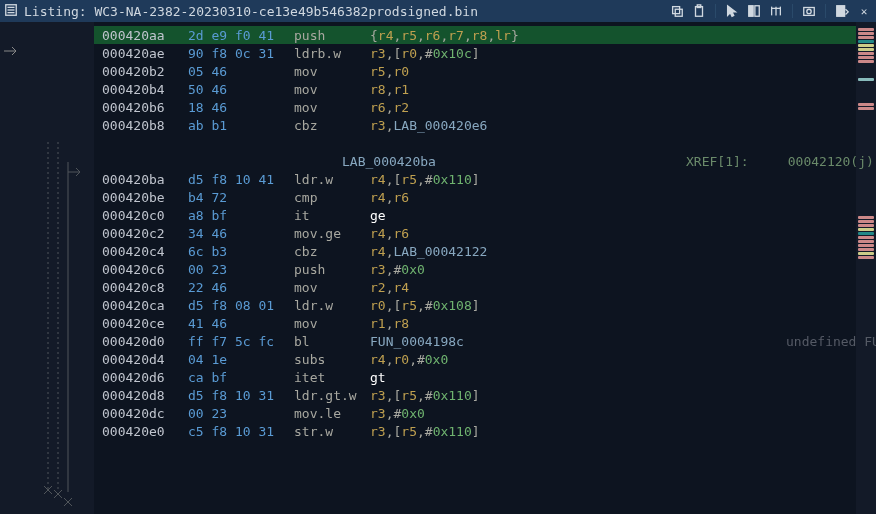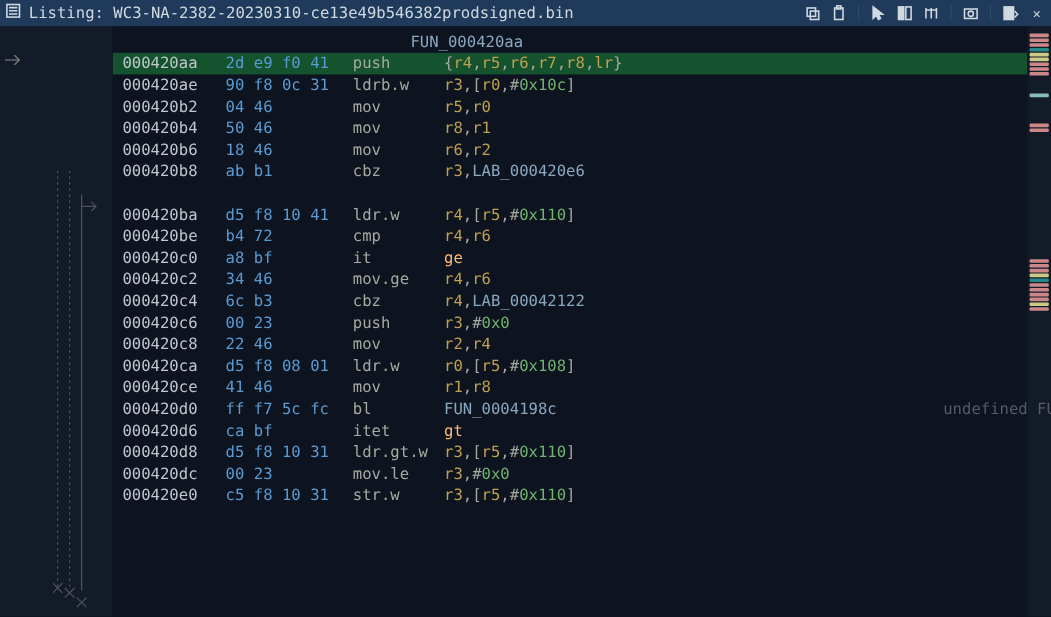--- a/index.html
+++ b/index.html
@@ -16,21 +16,21 @@
   .margin .flow svg{stroke:#50555a;fill:none;stroke-width:1}
   .listing{flex:1;background:#0d1420;position:relative;padding-top:4px}
   .minimap{width:16px;background:#131a28;display:flex;flex-direction:column;padding:6px 2px;gap:1px}
   .minimap .m{height:3px;border-radius:1px}
   .row{display:flex;height:18px;align-items:center;padding-left:8px;white-space:pre;font-family:Consolas,Menlo,monospace}
   .row.hl{background:#14532d}
   .addr{color:#c0c5ce;width:86px}
   .bytes{width:106px}
   .by{color:#5a9bd4}
   .mn{color:#a8a8a0;width:76px}
-  .op{color:#fdba74}
+  .op{color:#ffffff}
   .reg{color:#bfa050}
   .imm{color:#6fb36f}
   .lbl{color:#88a8c0}
   .brk{color:#a8a8a0}
   .funhdr{color:#88a8c0;padding-left:240px}
   .labhdr{color:#88a8c0;padding-left:240px}
   .xref{color:#6a8a6a;position:absolute;left:592px}
   .cmt{color:#555a65;position:absolute;left:692px}
   .grip{position:absolute;left:92px;top:242px;color:#3a4250;font-size:10px;line-height:4px}
 </style>
@@ -113,38 +113,39 @@
           <path d="M18 348 L10 356"></path>
         <path d="M20 356 L28 364"></path>
           <path d="M28 356 L20 364"></path>
       </svg>
     </div>
   </div>
 
   <div class="grip">⋮<br>⋮</div>
 
   <div class="listing" id="listing">
-      <div class="row"><span class="funhdr">FUN_000420aa</span></div>
       <div class="row hl"><span class="addr">000420aa</span><span class="bytes"><span class="by">2d</span> <span class="by">e9</span> <span class="by">f0</span> <span class="by">41</span></span><span class="mn">push</span><span><span class="brk">{</span><span class="reg">r4</span><span class="brk">,</span><span class="reg">r5</span><span class="brk">,</span><span class="reg">r6</span><span class="brk">,</span><span class="reg">r7</span><span class="brk">,</span><span class="reg">r8</span><span class="brk">,</span><span class="reg">lr</span><span class="brk">}</span></span></div>
       <div class="row"><span class="addr">000420ae</span><span class="bytes"><span class="by">90</span> <span class="by">f8</span> <span class="by">0c</span> <span class="by">31</span></span><span class="mn">ldrb.w</span><span><span class="reg">r3</span><span class="brk">,[</span><span class="reg">r0</span><span class="brk">,#</span><span class="imm">0x10c</span><span class="brk">]</span></span></div>
-      <div class="row"><span class="addr">000420b2</span><span class="bytes"><span class="by">04</span> <span class="by">46</span>      </span><span class="mn">mov</span><span><span class="reg">r5</span><span class="brk">,</span><span class="reg">r0</span></span></div>
+      <div class="row"><span class="addr">000420b2</span><span class="bytes"><span class="by">05</span> <span class="by">46</span>      </span><span class="mn">mov</span><span><span class="reg">r5</span><span class="brk">,</span><span class="reg">r0</span></span></div>
       <div class="row"><span class="addr">000420b4</span><span class="bytes"><span class="by">50</span> <span class="by">46</span>      </span><span class="mn">mov</span><span><span class="reg">r8</span><span class="brk">,</span><span class="reg">r1</span></span></div>
       <div class="row"><span class="addr">000420b6</span><span class="bytes"><span class="by">18</span> <span class="by">46</span>      </span><span class="mn">mov</span><span><span class="reg">r6</span><span class="brk">,</span><span class="reg">r2</span></span></div>
       <div class="row"><span class="addr">000420b8</span><span class="bytes"><span class="by">ab</span> <span class="by">b1</span>      </span><span class="mn">cbz</span><span><span class="reg">r3</span><span class="brk">,</span><span class="lbl">LAB_000420e6</span></span></div>
       <div class="row"></div>
+      <div class="row"><span class="labhdr">LAB_000420ba</span><span class="xref">XREF[1]:     00042120(j)</span></div>
       <div class="row"><span class="addr">000420ba</span><span class="bytes"><span class="by">d5</span> <span class="by">f8</span> <span class="by">10</span> <span class="by">41</span></span><span class="mn">ldr.w</span><span><span class="reg">r4</span><span class="brk">,[</span><span class="reg">r5</span><span class="brk">,#</span><span class="imm">0x110</span><span class="brk">]</span></span></div>
       <div class="row"><span class="addr">000420be</span><span class="bytes"><span class="by">b4</span> <span class="by">72</span>      </span><span class="mn">cmp</span><span><span class="reg">r4</span><span class="brk">,</span><span class="reg">r6</span></span></div>
       <div class="row"><span class="addr">000420c0</span><span class="bytes"><span class="by">a8</span> <span class="by">bf</span>      </span><span class="mn">it</span><span><span class="op">ge</span></span></div>
       <div class="row"><span class="addr">000420c2</span><span class="bytes"><span class="by">34</span> <span class="by">46</span>      </span><span class="mn">mov.ge</span><span><span class="reg">r4</span><span class="brk">,</span><span class="reg">r6</span></span></div>
       <div class="row"><span class="addr">000420c4</span><span class="bytes"><span class="by">6c</span> <span class="by">b3</span>      </span><span class="mn">cbz</span><span><span class="reg">r4</span><span class="brk">,</span><span class="lbl">LAB_00042122</span></span></div>
       <div class="row"><span class="addr">000420c6</span><span class="bytes"><span class="by">00</span> <span class="by">23</span>      </span><span class="mn">push</span><span><span class="reg">r3</span><span class="brk">,#</span><span class="imm">0x0</span></span></div>
       <div class="row"><span class="addr">000420c8</span><span class="bytes"><span class="by">22</span> <span class="by">46</span>      </span><span class="mn">mov</span><span><span class="reg">r2</span><span class="brk">,</span><span class="reg">r4</span></span></div>
       <div class="row"><span class="addr">000420ca</span><span class="bytes"><span class="by">d5</span> <span class="by">f8</span> <span class="by">08</span> <span class="by">01</span></span><span class="mn">ldr.w</span><span><span class="reg">r0</span><span class="brk">,[</span><span class="reg">r5</span><span class="brk">,#</span><span class="imm">0x108</span><span class="brk">]</span></span></div>
       <div class="row"><span class="addr">000420ce</span><span class="bytes"><span class="by">41</span> <span class="by">46</span>      </span><span class="mn">mov</span><span><span class="reg">r1</span><span class="brk">,</span><span class="reg">r8</span></span></div>
       <div class="row"><span class="addr">000420d0</span><span class="bytes"><span class="by">ff</span> <span class="by">f7</span> <span class="by">5c</span> <span class="by">fc</span></span><span class="mn">bl</span><span><span class="lbl">FUN_0004198c</span></span><span class="cmt">undefined FUN_0</span></div>
+      <div class="row"><span class="addr">000420d4</span><span class="bytes"><span class="by">04</span> <span class="by">1e</span>      </span><span class="mn">subs</span><span><span class="reg">r4</span><span class="brk">,</span><span class="reg">r0</span><span class="brk">,#</span><span class="imm">0x0</span></span></div>
       <div class="row"><span class="addr">000420d6</span><span class="bytes"><span class="by">ca</span> <span class="by">bf</span>      </span><span class="mn">itet</span><span><span class="op">gt</span></span></div>
       <div class="row"><span class="addr">000420d8</span><span class="bytes"><span class="by">d5</span> <span class="by">f8</span> <span class="by">10</span> <span class="by">31</span></span><span class="mn">ldr.gt.w</span><span><span class="reg">r3</span><span class="brk">,[</span><span class="reg">r5</span><span class="brk">,#</span><span class="imm">0x110</span><span class="brk">]</span></span></div>
       <div class="row"><span class="addr">000420dc</span><span class="bytes"><span class="by">00</span> <span class="by">23</span>      </span><span class="mn">mov.le</span><span><span class="reg">r3</span><span class="brk">,#</span><span class="imm">0x0</span></span></div>
       <div class="row"><span class="addr">000420e0</span><span class="bytes"><span class="by">c5</span> <span class="by">f8</span> <span class="by">10</span> <span class="by">31</span></span><span class="mn">str.w</span><span><span class="reg">r3</span><span class="brk">,[</span><span class="reg">r5</span><span class="brk">,#</span><span class="imm">0x110</span><span class="brk">]</span></span></div>
     </div>
 
   <div class="minimap" id="minimap">
       <div class="m" style="background: rgb(204, 136, 136);"></div>
       <div class="m" style="background: rgb(204, 136, 136);"></div>
       <div class="m" style="background: rgb(204, 136, 136);"></div>

